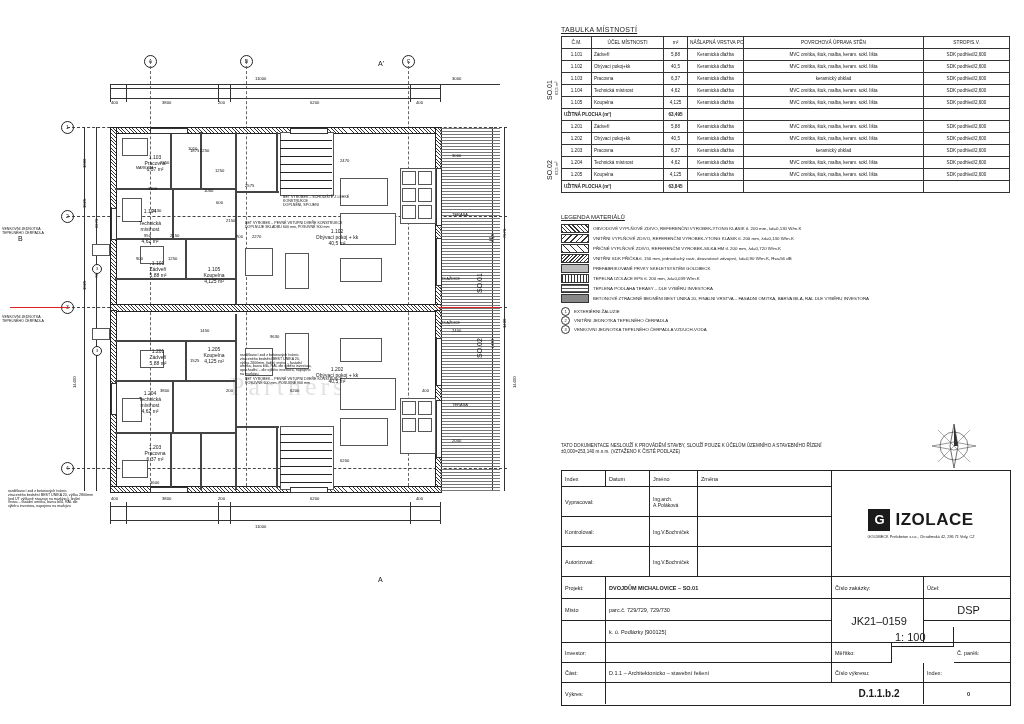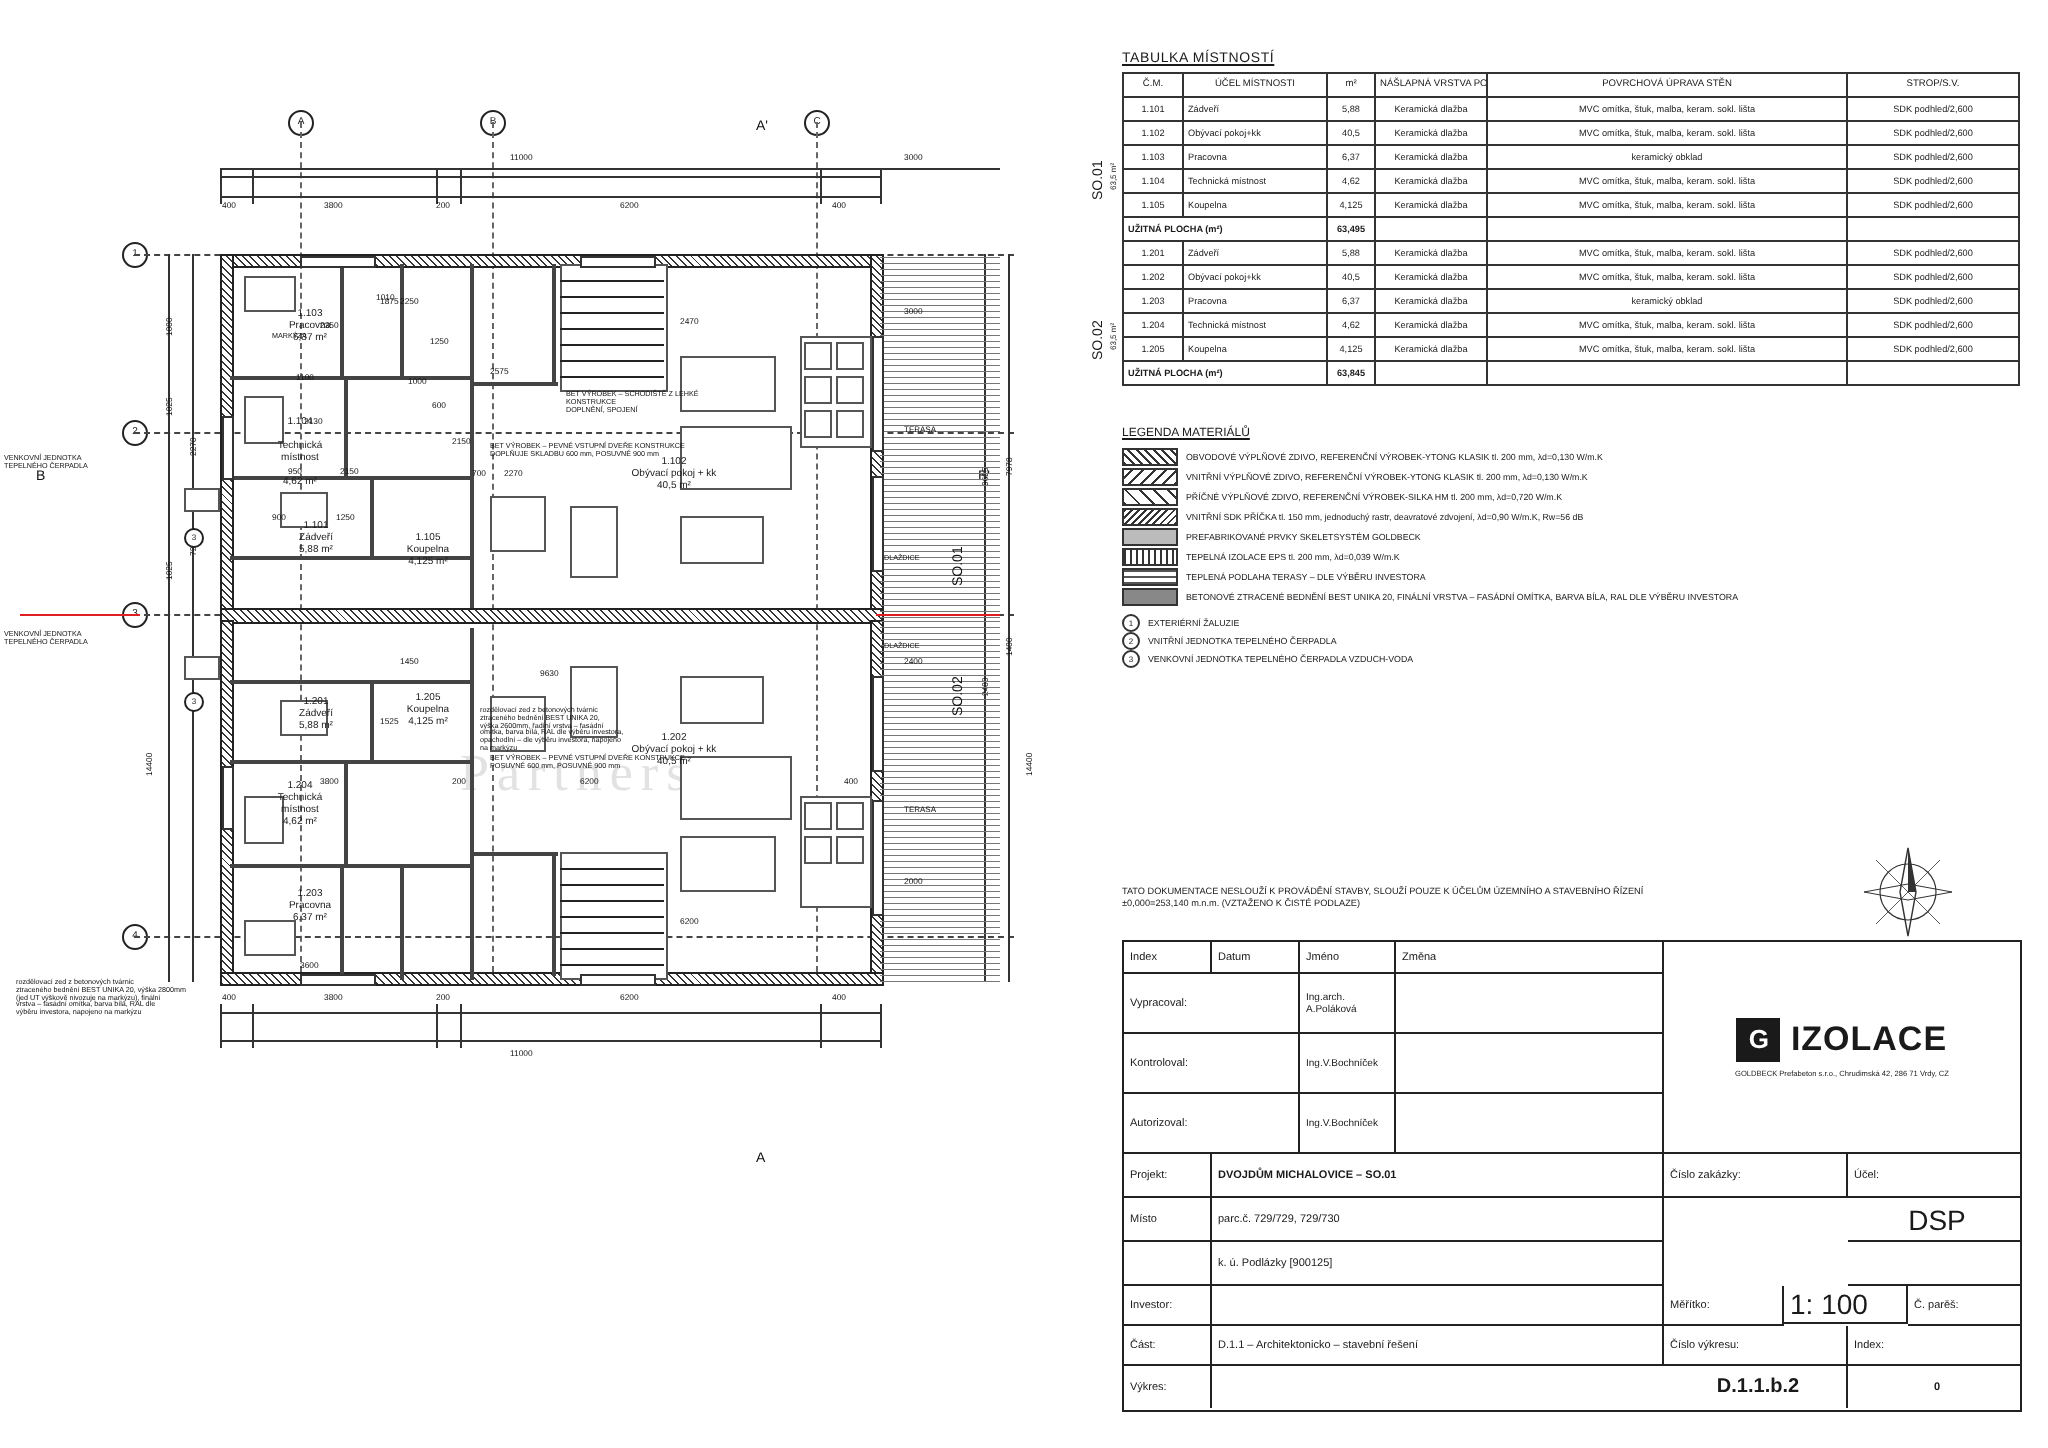--- a/index.html
+++ b/index.html
@@ -312,30 +312,31 @@
       <div class="gb-sub">GOLDBECK Prefabeton s.r.o., Chrudimská 42, 286 71 Vrdy,  CZ</div>
     </div>
 
     <div class="cell" style="left:0;top:106px;width:44px;height:22px;">Projekt:</div>
     <div class="cell big" style="left:44px;top:106px;width:226px;height:22px;">DVOJDŮM MICHALOVICE – SO.01</div>
     <div class="cell" style="left:270px;top:106px;width:92px;height:22px;">Číslo zakázky:</div>
     <div class="cell nob" style="left:362px;top:106px;width:86px;height:22px;">Účel:</div>
 
     <div class="cell" style="left:0;top:128px;width:44px;height:22px;">Místo</div>
     <div class="cell mid" style="left:44px;top:128px;width:226px;height:22px;">parc.č. 729/729, 729/730</div>
-    <div class="cell nob" style="left:362px;top:128px;width:86px;height:22px;font-size:14px;justify-content:center;">DSP</div>
+    <div class="cell" style="left:270px;top:128px;width:92px;height:44px;font-size:11px;justify-content:center;">JK21–0159</div>
+    <div class="cell nob" style="left:362px;top:128px;width:86px;height:22px;font-size:11px;justify-content:center;">DSP</div>
 
     <div class="cell" style="left:0;top:150px;width:44px;height:22px;"></div>
     <div class="cell mid" style="left:44px;top:150px;width:226px;height:22px;">k. ú. Podlázky [900125]</div>
     <div class="cell" style="left:362px;top:150px;width:86px;height:22px;border-right:none;"></div>
 
     <div class="cell" style="left:0;top:172px;width:44px;height:20px;">Investor:</div>
     <div class="cell" style="left:44px;top:172px;width:226px;height:20px;"></div>
     <div class="cell" style="left:270px;top:172px;width:60px;height:20px;">Měřítko:</div>
-    <div class="cell" style="left:330px;top:171px;width:62px;height:20px;font-size:14px;">1: 100</div>
+    <div class="cell" style="left:330px;top:156px;width:62px;height:20px;font-size:11px;">1: 100</div>
     <div class="cell nob" style="left:392px;top:172px;width:56px;height:20px;">Č. parěš:</div>
 
     <div class="cell" style="left:0;top:192px;width:44px;height:20px;">Část:</div>
     <div class="cell mid" style="left:44px;top:192px;width:226px;height:20px;">D.1.1 – Architektonicko – stavební řešení</div>
     <div class="cell" style="left:270px;top:192px;width:92px;height:20px;">Číslo výkresu:</div>
     <div class="cell nob" style="left:362px;top:192px;width:86px;height:20px;">Index:</div>
 
     <div class="cell nbb" style="left:0;top:212px;width:44px;height:21px;">Výkres:</div>
     <div class="cell nbb" style="left:270px;top:212px;width:92px;height:21px;font-size:10px;font-weight:bold;justify-content:center;">D.1.1.b.2</div>
     <div class="cell nbb nob num0" style="left:362px;top:212px;width:86px;height:21px;justify-content:center;">0</div>

